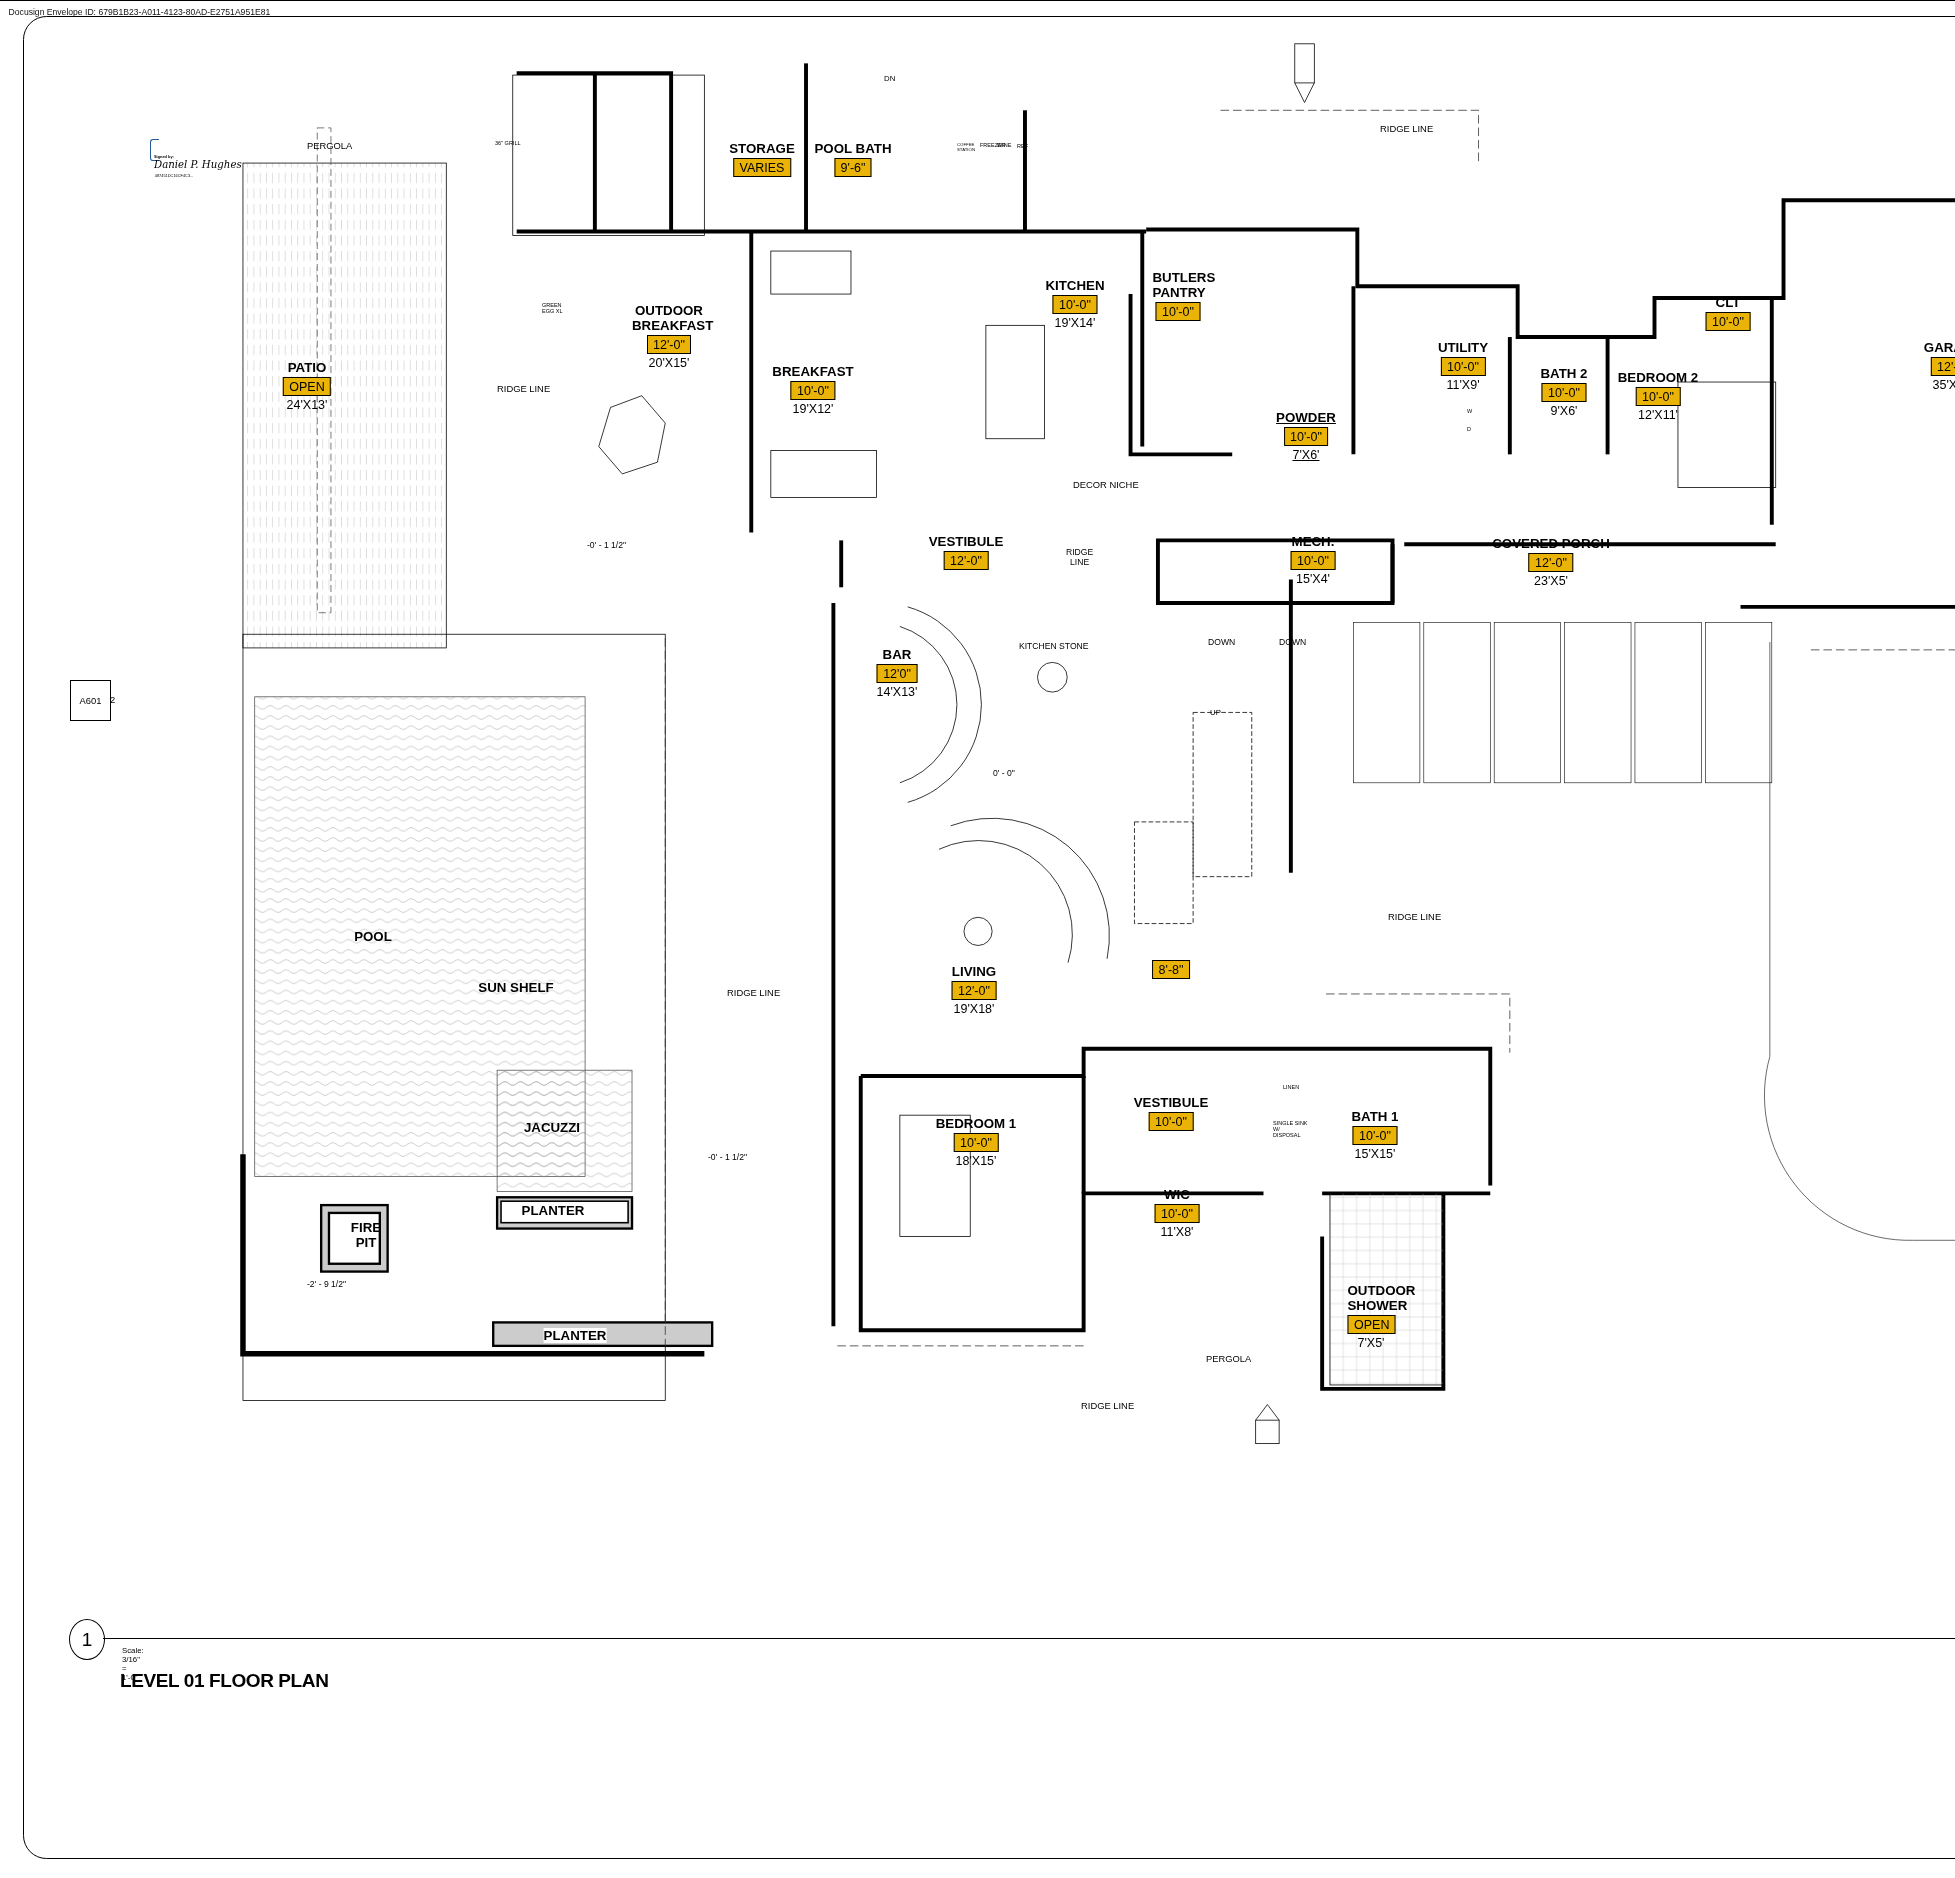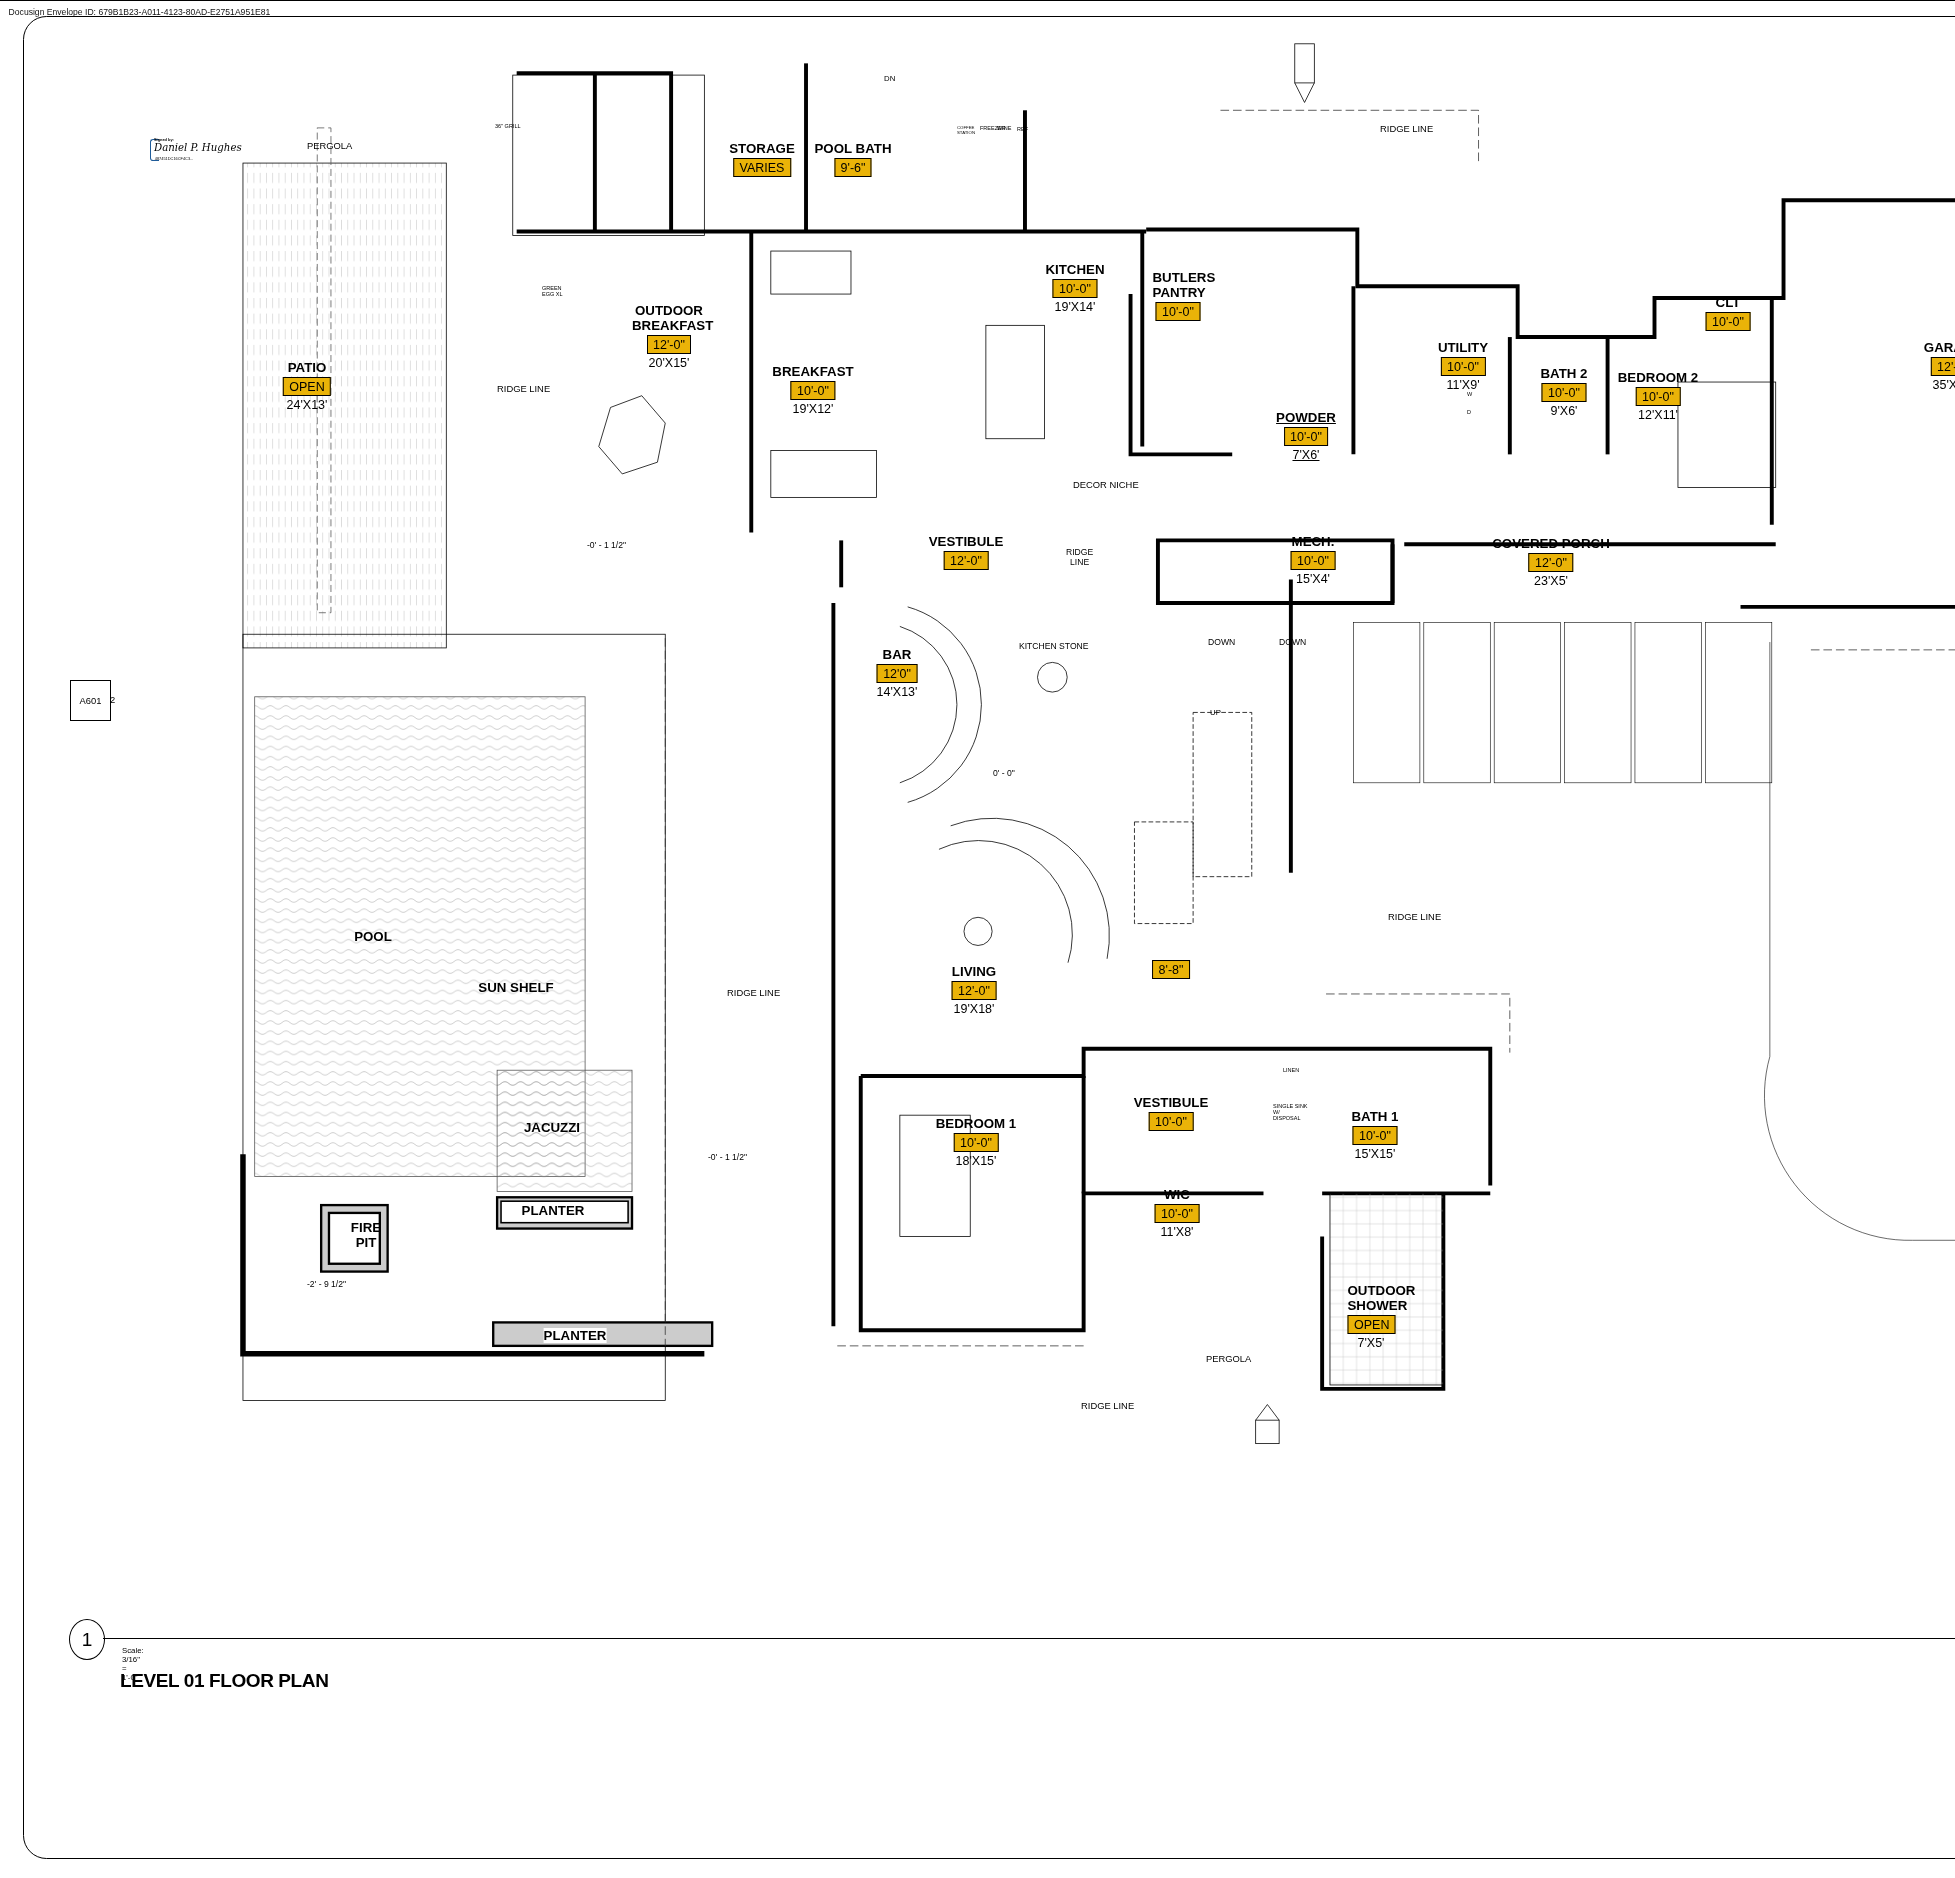--- a/index.html
+++ b/index.html
@@ -14,21 +14,21 @@
   .vt-circle{position:absolute;left:0;top:0;width:34px;height:39px;border:0.6px solid #000;border-radius:50%;text-align:center;line-height:39px;font-size:19px;}
   .vt-text{position:absolute;left:51px;top:3.9px;font-size:19px;font-weight:bold;white-space:nowrap;font-family:"Liberation Sans Narrow","Liberation Sans",sans-serif;letter-spacing:-0.4px;margin-top:47px;}
   .vt-line{position:absolute;left:34px;top:19px;width:2034px;height:0.8px;background:#000;}
   .vt-scale{position:absolute;left:53px;top:27px;font-size:7.8px;}
   
   .room{position:absolute;text-align:center;transform:translateX(-50%);white-space:nowrap;}
   .room .rn{font-size:13.3px;font-weight:bold;line-height:15px;}
   .room .rh{display:inline-block;border:0.6px solid #000;padding:1.6px 5.5px;font-size:12.5px;margin:2.3px 0 1.6px;background:#eab308;}
   .room .rd{font-size:12.5px;}
   .note{position:absolute;font-size:9.4px;white-space:nowrap;}
-  .small{position:absolute;font-size:5.5px;white-space:nowrap;}
+  .small{position:absolute;font-size:5.5px;white-space:nowrap;margin-top:17px;}
 </style>
 </head>
 <body>
 
 <div class="abs top-rule"></div>
 <div class="abs envelope">Docusign Envelope ID: 679B1B23-A011-4123-80AD-E2751A951E81</div>
 <div class="abs sheet-border"></div>
 
 <svg class="abs plan" viewBox="60 60 5560 3950" width="2174" height="1545">
   <defs>
@@ -155,21 +155,21 @@
 <div class="room" style="left:669px;top:303px;width:74px;white-space:normal;">
   <div class="rn">OUTDOOR BREAKFAST</div>
   <div class="rh">12'-0"</div>
   <div class="rd">20'X15'</div>
 </div>
 <div class="room" style="left:813px;top:364px;">
   <div class="rn">BREAKFAST</div>
   <div class="rh">10'-0"</div>
   <div class="rd">19'X12'</div>
 </div>
-<div class="room" style="left:1075px;top:262px;">
+<div class="room" style="left:1075px;top:278px;">
   <div class="rn">KITCHEN</div>
   <div class="rh">10'-0"</div>
   <div class="rd">19'X14'</div>
 </div>
 <div class="room" style="left:1178px;top:270px;width:51px;white-space:normal;">
   <div class="rn">BUTLERS PANTRY</div>
   <div class="rh">10'-0"</div>
 </div>
 <div class="room" style="left:1306px;top:410px;text-decoration:underline;">
   <div class="rn">POWDER</div>

